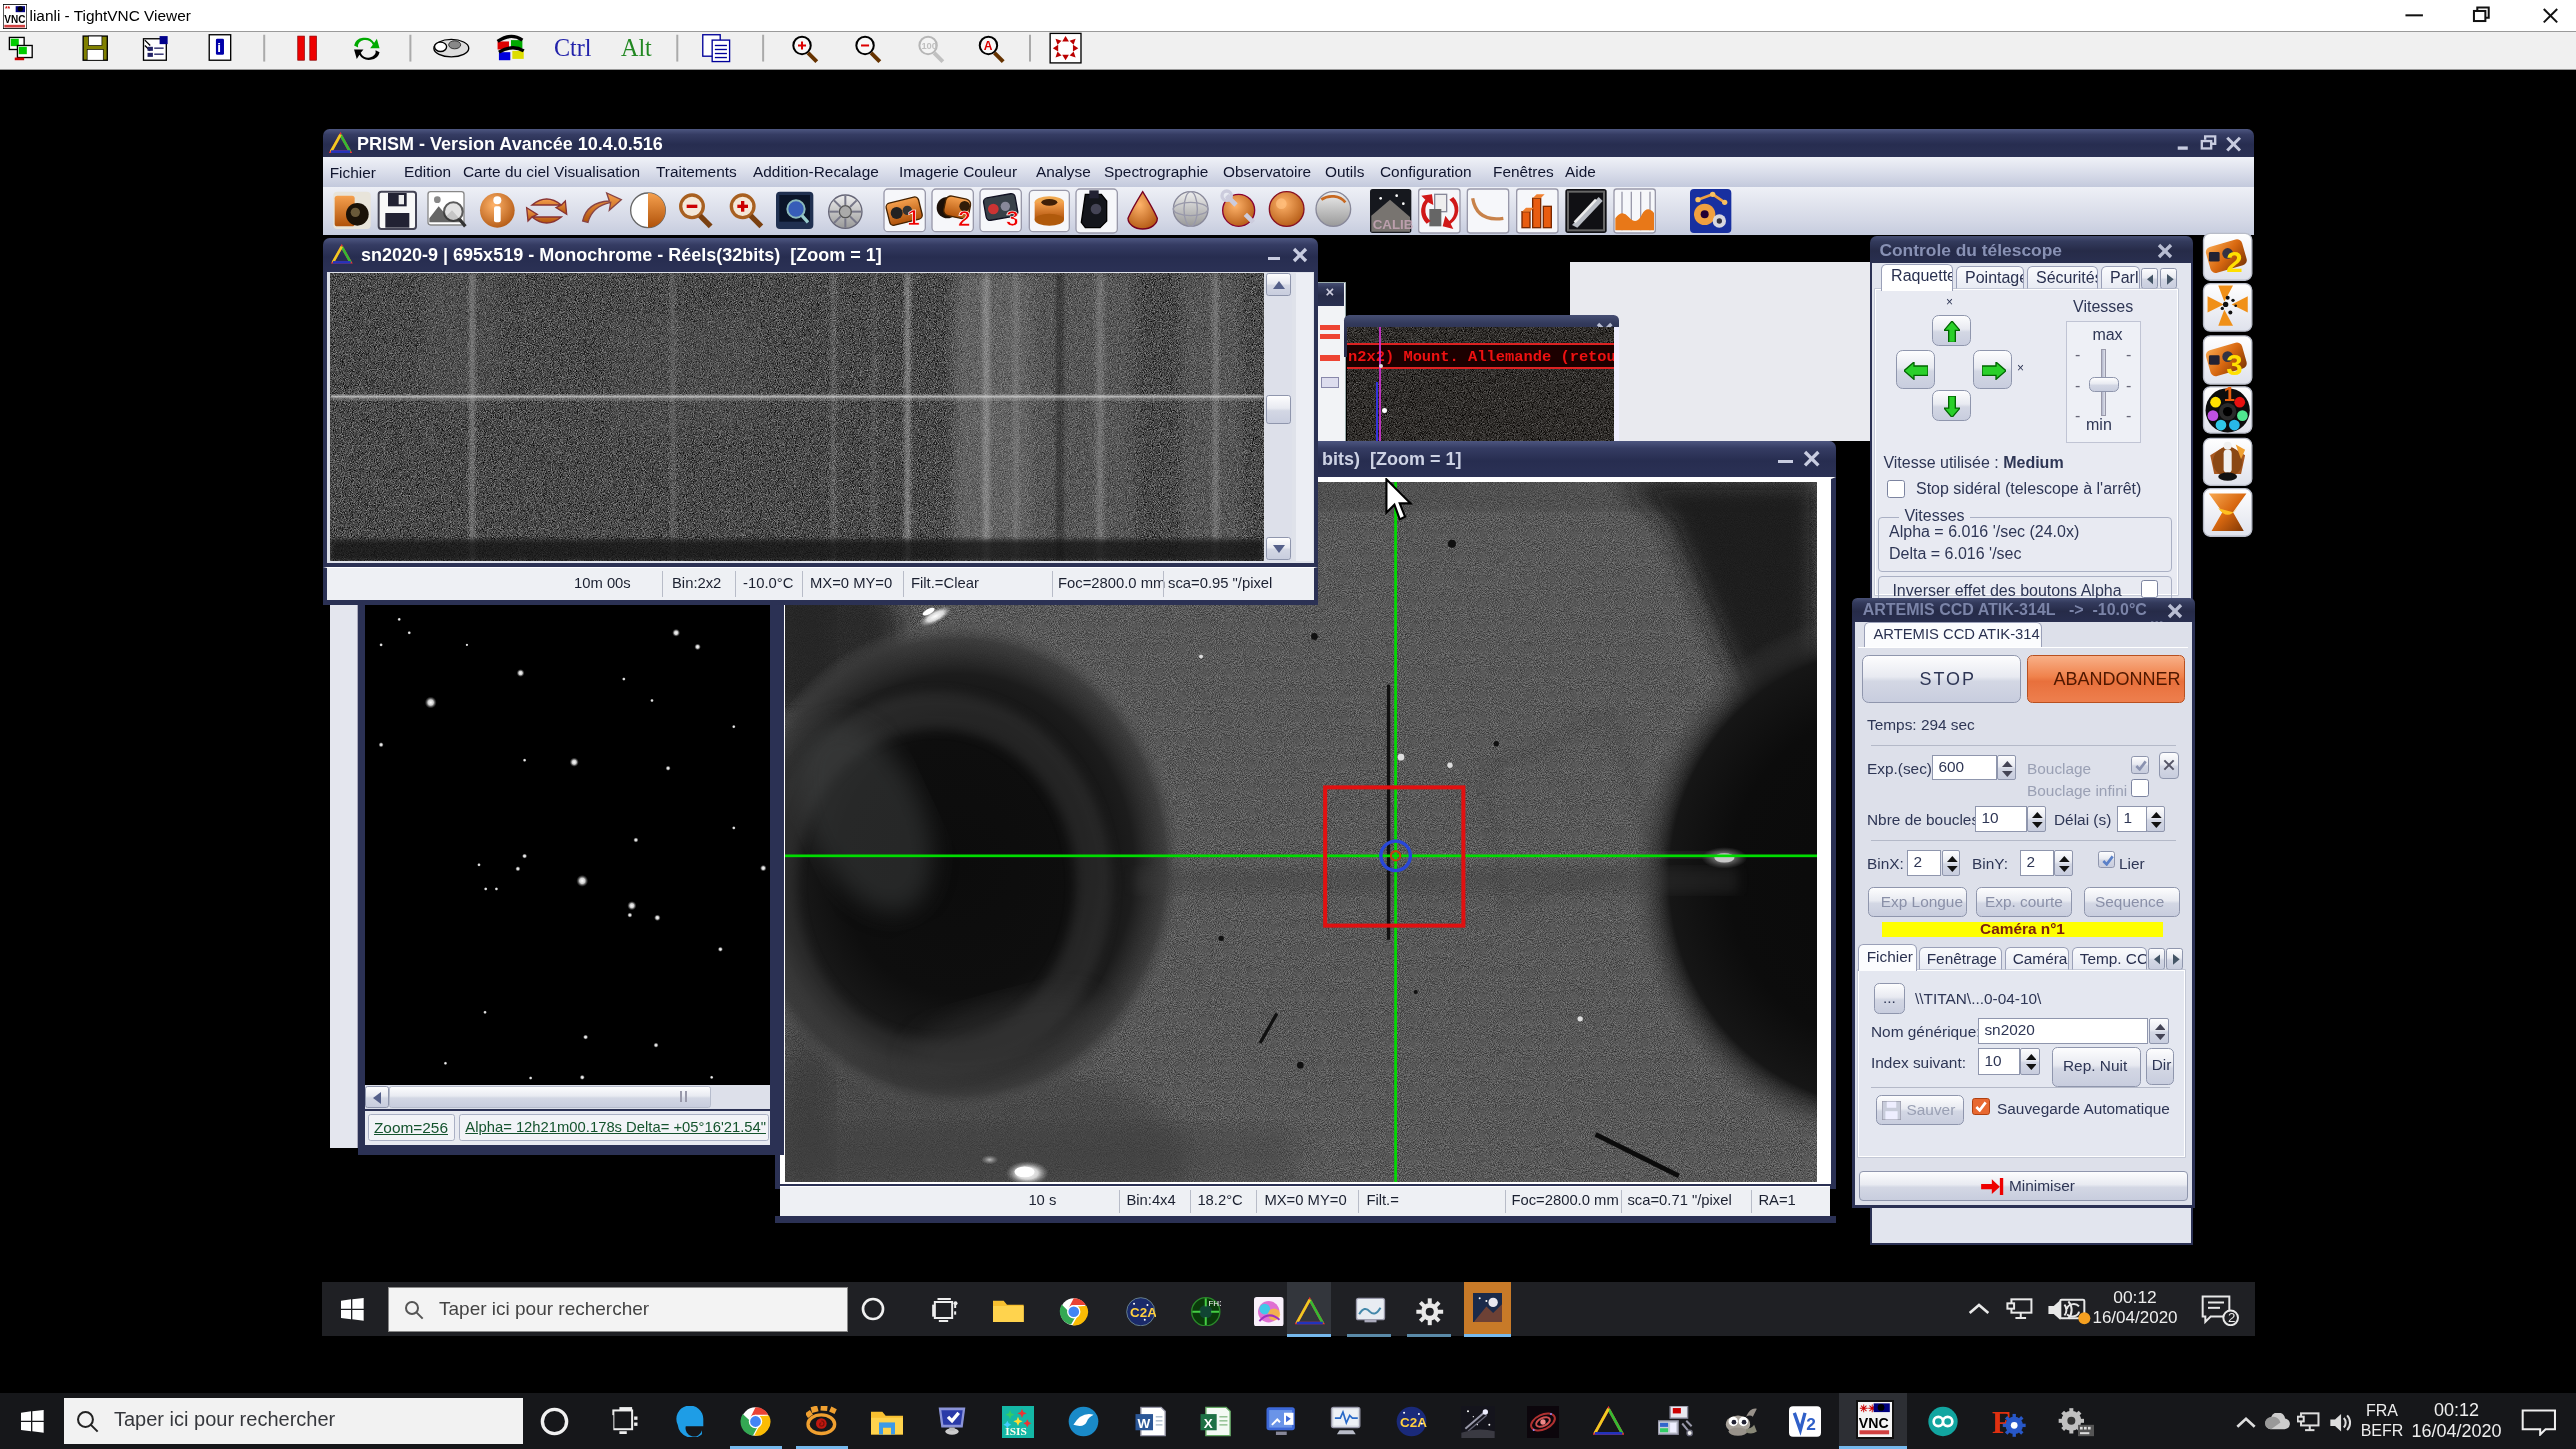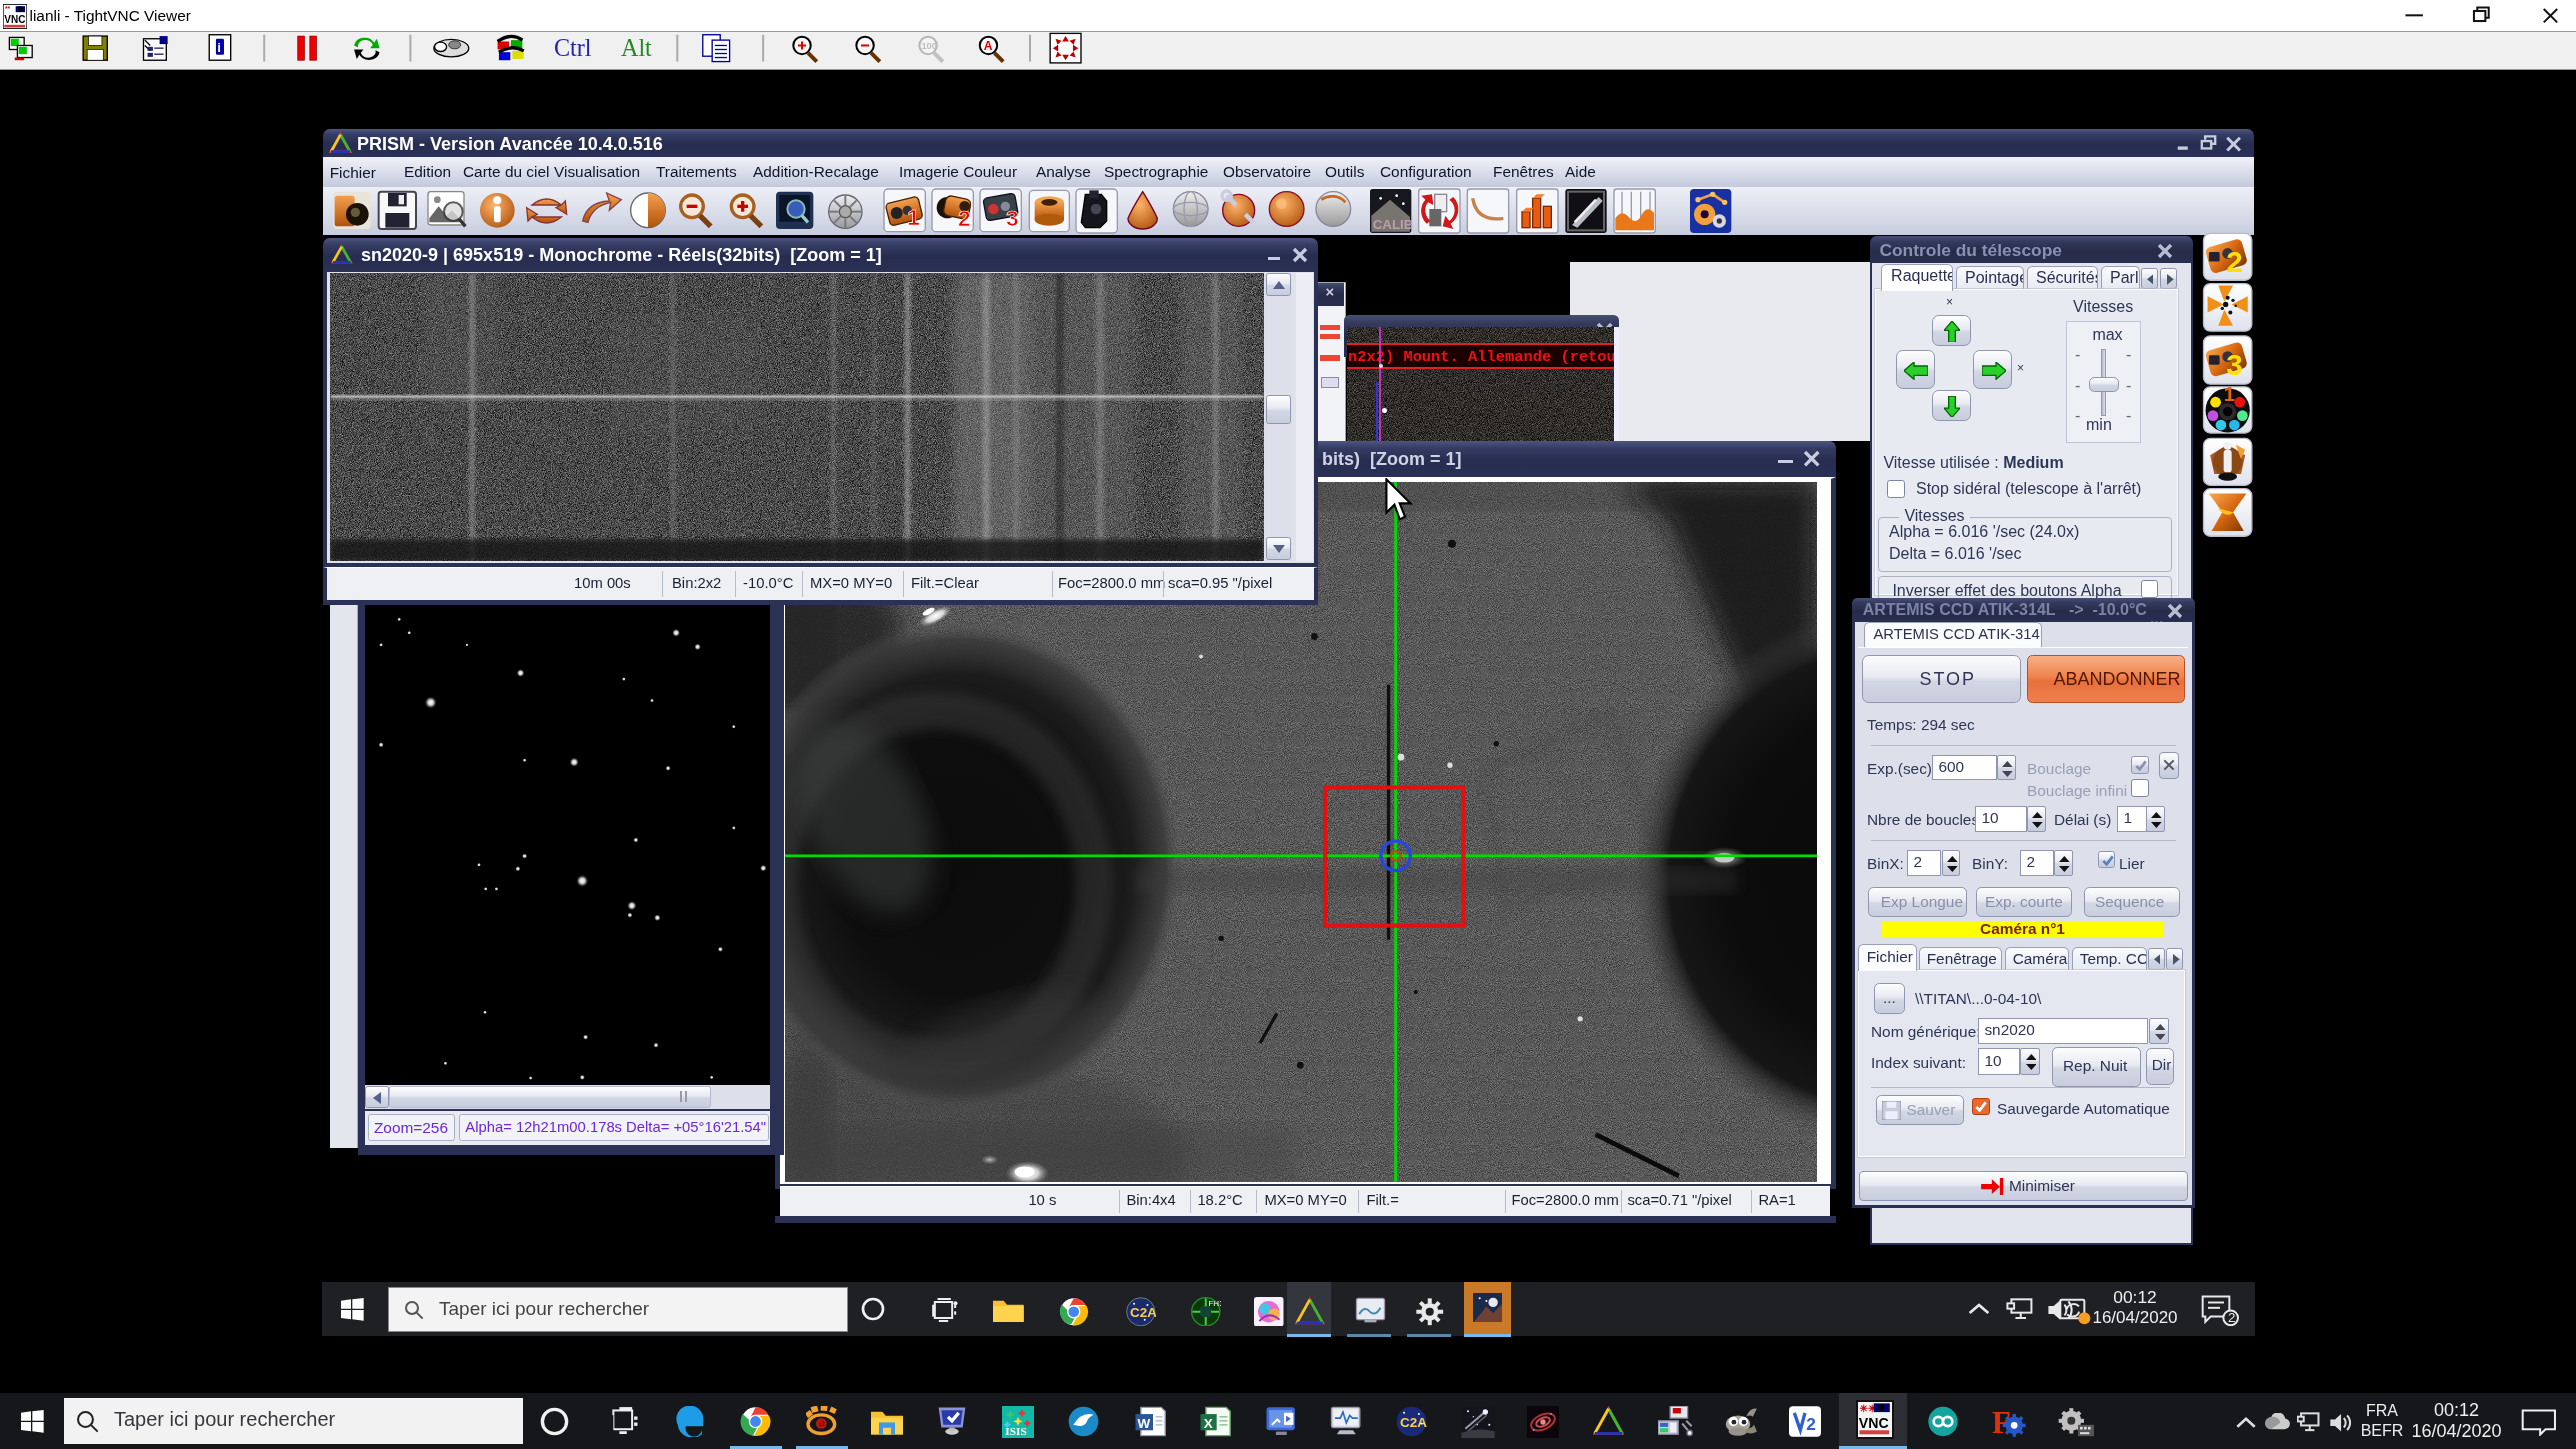--- a/index.html
+++ b/index.html
@@ -8,21 +8,21 @@
 .a { position:absolute; }
 .navy { background:linear-gradient(#4d5680 0%, #353c63 20%, #272d50 55%, #2b3155 100%); }
 .navyi { background:linear-gradient(#474f74 0%, #333a5c 20%, #262b48 55%, #292f50 100%); }
 .wtitle { color:#fff; font-weight:bold; font-size:18px; }
 .statusbar { background:#eef0f4; border-top:1.3px solid #fff; color:#1b2030; font-size:14.8px; white-space:nowrap; }
 .seg { position:absolute; top:2.7px; bottom:2.7px; border-left:1.3px solid #b8bcc8; }
 .btn3d { background:linear-gradient(#fdfdfe, #e8eaf1 45%, #d3d7e4 55%, #c8cdde); border:1.3px solid #8f96ad; border-radius:6.7px; }
 .tab { background:linear-gradient(#fafbfd,#e6e9f2); border:1.3px solid #9aa0b8; border-bottom:none; border-radius:5.4px 5.4px 0 0; color:#2a3150; white-space:nowrap; overflow:hidden; }
 .gb { border:1.3px solid #aab0c4; border-radius:4px; }
 .ck { background:#fff; border:1.3px solid #7c84a0; border-radius:2.7px; }
-.etext { color:#6d28d9; }
+.etext { color:#14532d;text-decoration:underline; }
 </style>
 </head>
 <body>
 
 <div class="a" style="left:0;top:0;width:2576px;height:32px;background:#fff;">
   <div class="a" style="left:3.4px;top:4px;width:22px;height:24px;"><svg width="24" height="25" viewBox="0 0 36 37">
     <rect x="0" y="0" width="36" height="37" fill="#fff" stroke="#000" stroke-width="2"></rect>
     <rect x="2" y="2" width="13" height="10" fill="#fff"></rect>
     <text x="3" y="11" font-size="10" fill="#c00" font-weight="bold">**</text>
     <rect x="19" y="3" width="14" height="9" fill="#00007e"></rect>

